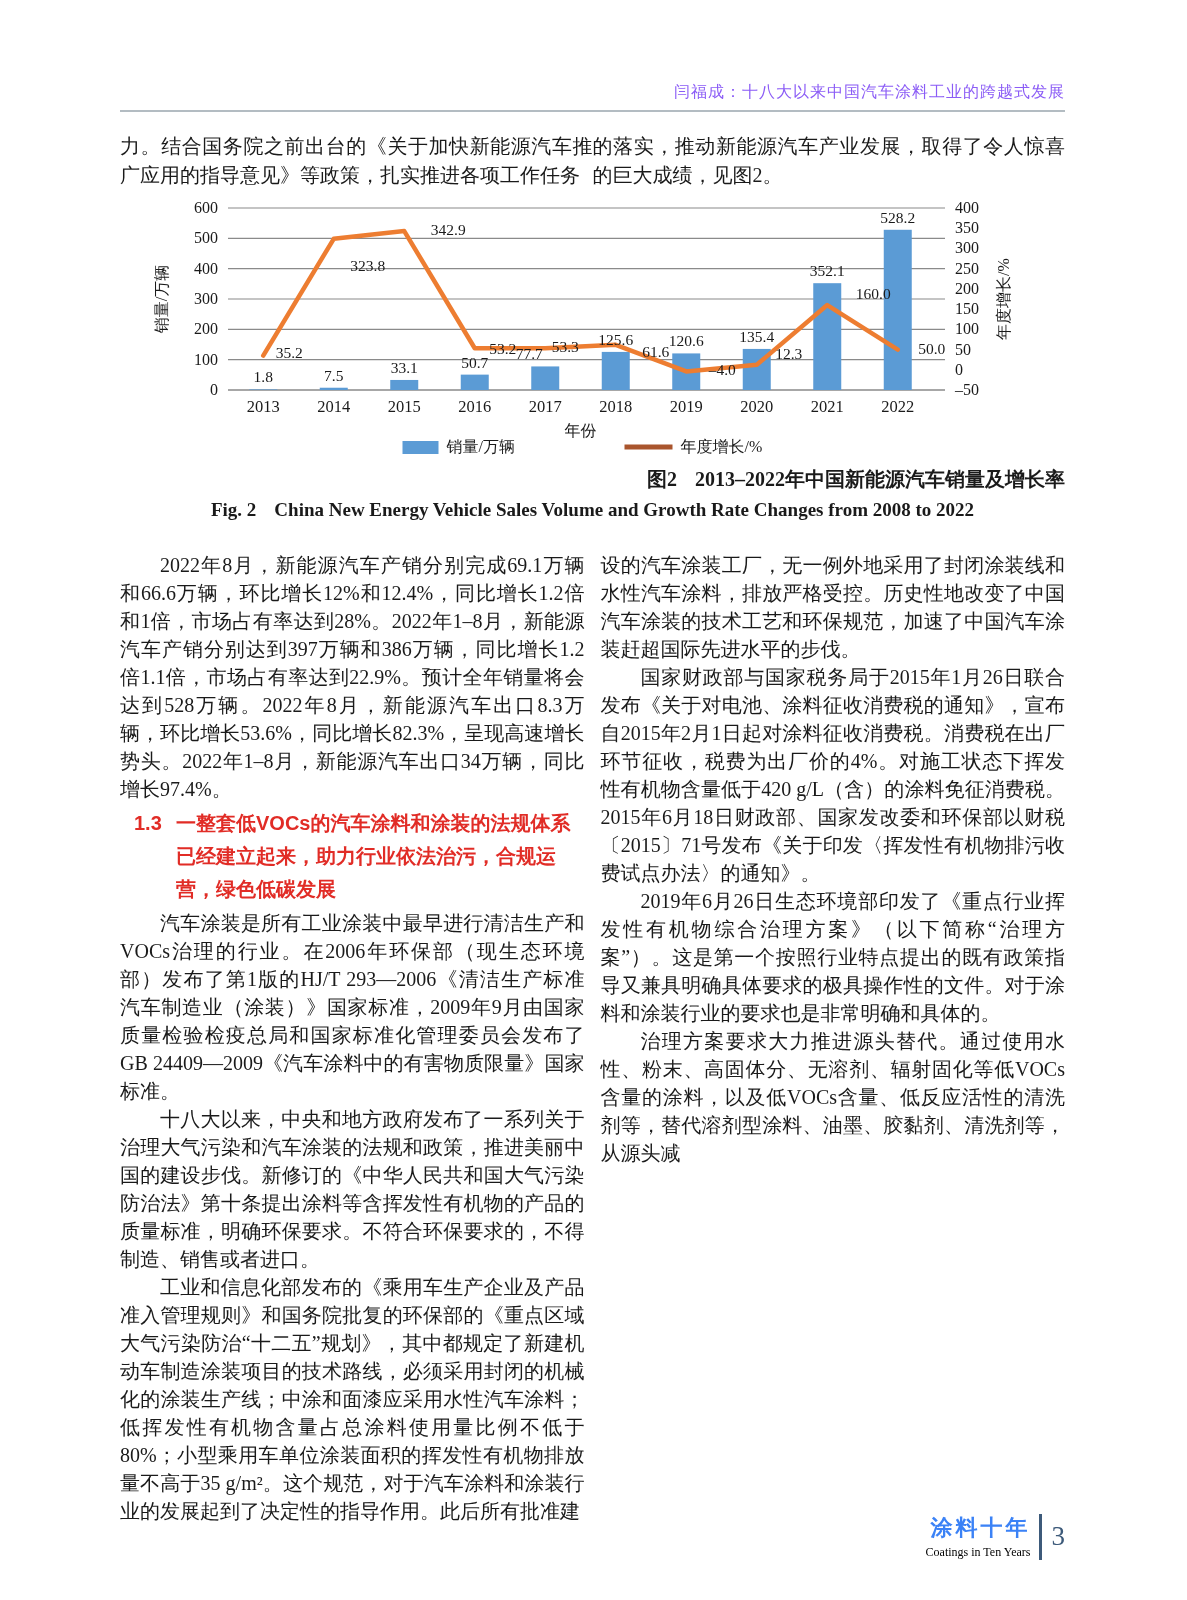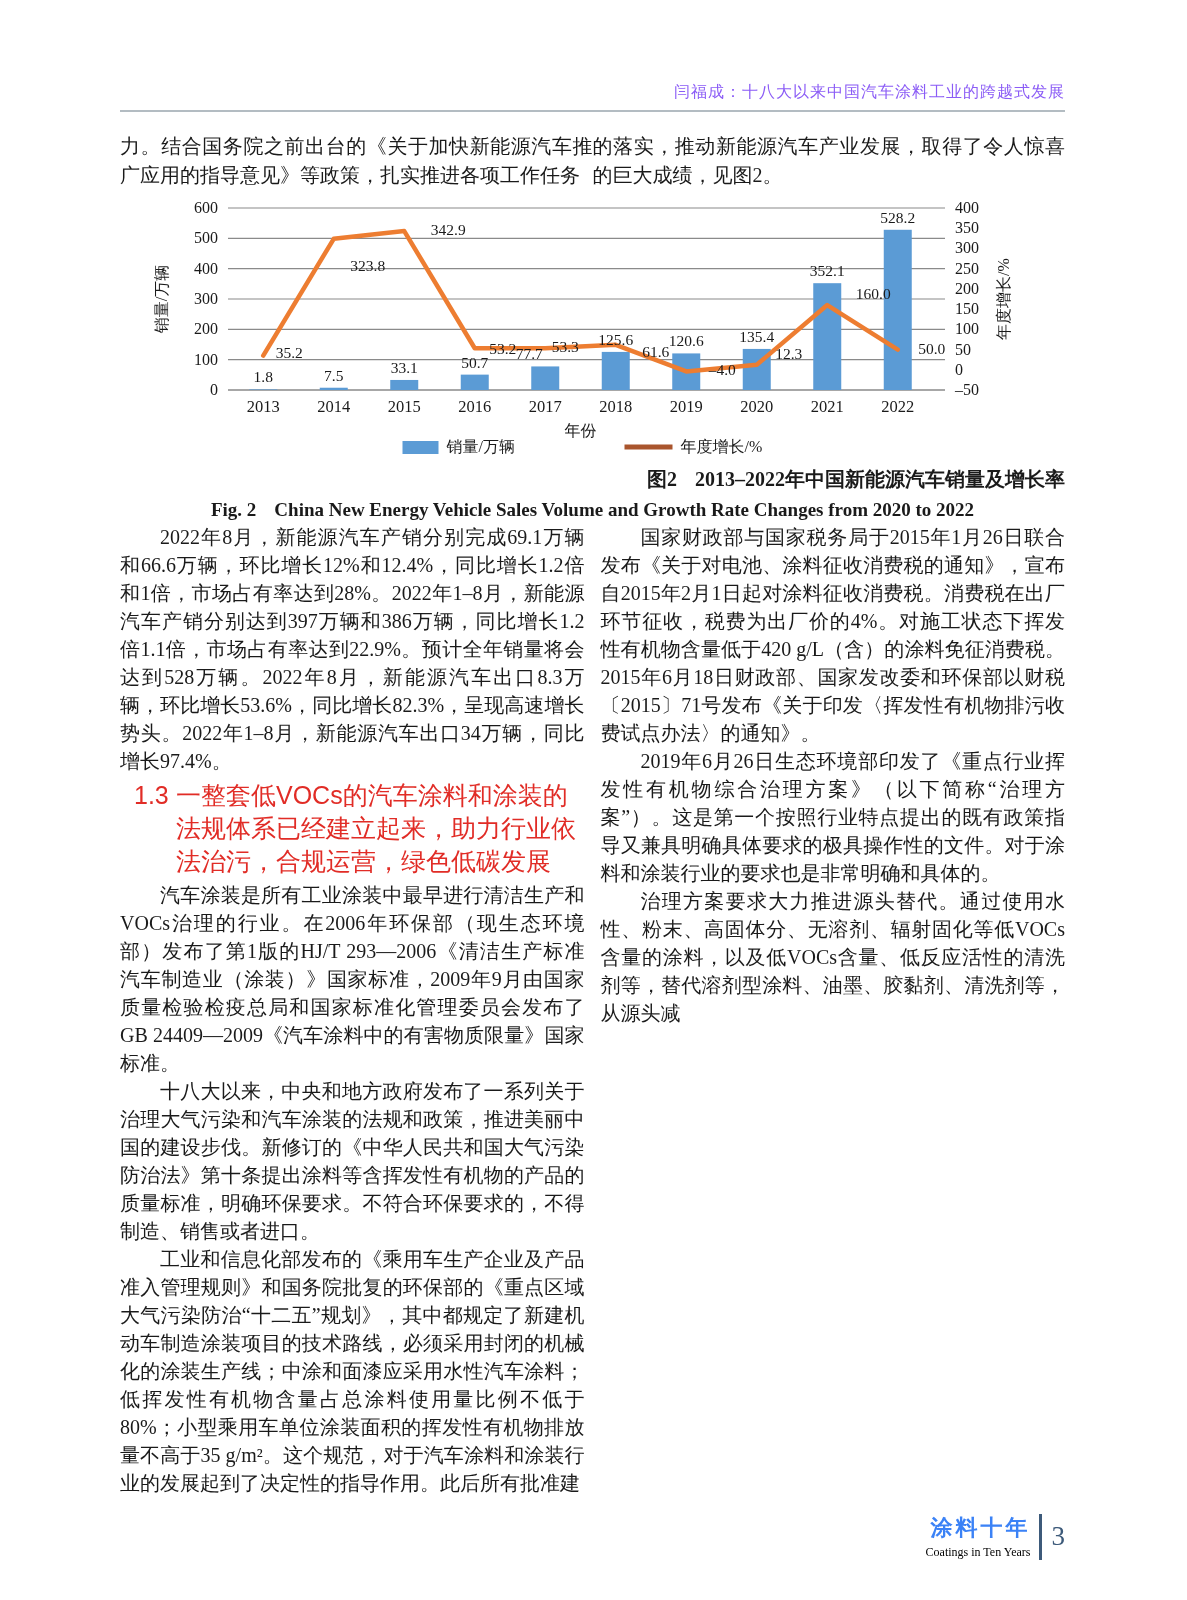--- a/index.html
+++ b/index.html
@@ -17,27 +17,27 @@
   .intro p{flex:1;margin:0;font-size:20px;line-height:29px;text-align:justify;text-justify:inter-ideograph;}
   .figure{margin-top:4px;}
   #chart-svg{display:block;margin:0 auto;}
   .tick{font-size:16px;fill:#1a1a1a;}
   .dlabel{font-size:15.5px;fill:#1a1a1a;}
   .axis-title{font-size:16px;fill:#1a1a1a;}
   .xcat{font-size:16.5px;fill:#1a1a1a;}
   .cap-zh{text-align:right;font-weight:bold;font-size:20px;margin-top:0;}
   .cap-en{text-align:center;font-weight:bold;font-size:19px;margin-top:6px;}
   .capgap{display:inline-block;width:18px;}
-  .columns{display:flex;gap:16px;margin-top:2px;}
+  .columns{display:flex;gap:16px;margin-top:30px;}
   .col{flex:1;font-size:20px;line-height:28px;text-align:justify;text-justify:inter-ideograph;}
   .col p{margin:0;text-indent:2em;}
   .col p.cont{text-indent:0;}
   .h13{
     display:flex;color:#e12c26;font-family:"Liberation Sans","DejaVu Sans",sans-serif;
-    font-weight:normal;font-size:25px;line-height:33px;text-align:left;margin:4px 0 3px 0;
+    font-weight:bold;font-size:20px;line-height:33px;text-align:left;margin:4px 0 3px 0;
   }
   .h13 .num{width:56px;flex:none;padding-left:14px;box-sizing:border-box;}
   .h13 .htext{flex:1;}
   .footer{position:absolute;right:122px;bottom:40px;display:flex;align-items:center;}
   .footer .names{text-align:right;}
   .fz{font-size:22px;font-weight:bold;letter-spacing:3px;color:#3b82f6;
       font-family:Liberation Sans, sans-serif;}
   .fe{font-size:12px;color:#000000;margin-top:2px;}
   .fbar{width:3px;height:46px;background:#3d5a7a;margin:0 10px 0 8px;}
   .fpage{font-size:27px;color:#3d5a7a;}
@@ -140,36 +140,37 @@
             <rect x="259.5" y="247" width="36" height="13" fill="#5B9BD5"></rect>
             <text x="303.5" y="258" text-anchor="start" class="axis-title">销量/万辆</text>
             <line x1="481.5" y1="253" x2="529.5" y2="253" stroke="#A9552D" stroke-width="5"></line>
             <text x="537.5" y="258" text-anchor="start" class="axis-title">年度增长/%</text>
           </g>
         </svg>
       <div class="cap-zh">
         <span>图2</span><span class="capgap"></span><span>2013–2022年中国新能源汽车销量及增长率</span>
       </div>
       <div class="cap-en">
-        <span>Fig. 2</span><span class="capgap"></span><span>China New Energy Vehicle Sales Volume and Growth Rate Changes from 2020 to 2022</span>
+        <span>Fig. 2</span><span class="capgap"></span><span>China New Energy Vehicle Sales Volume and Growth Rate Changes from 2008 to 2022</span>
       </div>
     </div>
 
     <div class="columns">
       <div class="col">
         <p>2022年8月，新能源汽车产销分别完成69.1万辆和66.6万辆，环比增长12%和12.4%，同比增长1.2倍和1倍，市场占有率达到28%。2022年1–8月，新能源汽车产销分别达到397万辆和386万辆，同比增长1.2倍1.1倍，市场占有率达到22.9%。预计全年销量将会达到528万辆。2022年8月，新能源汽车出口8.3万辆，环比增长53.6%，同比增长82.3%，呈现高速增长势头。2022年1–8月，新能源汽车出口34万辆，同比增长97.4%。</p>
         <div class="h13">
           <span class="num">1.3</span>
           <span class="htext">一整套低VOCs的汽车涂料和涂装的法规体系已经建立起来，助力行业依法治污，合规运营，绿色低碳发展</span>
         </div>
         <p>汽车涂装是所有工业涂装中最早进行清洁生产和VOCs治理的行业。在2006年环保部（现生态环境部）发布了第1版的HJ/T 293—2006《清洁生产标准汽车制造业（涂装）》国家标准，2009年9月由国家质量检验检疫总局和国家标准化管理委员会发布了GB 24409—2009《汽车涂料中的有害物质限量》国家标准。</p>
         <p>十八大以来，中央和地方政府发布了一系列关于治理大气污染和汽车涂装的法规和政策，推进美丽中国的建设步伐。新修订的《中华人民共和国大气污染防治法》第十条提出涂料等含挥发性有机物的产品的质量标准，明确环保要求。不符合环保要求的，不得制造、销售或者进口。</p>
         <p>工业和信息化部发布的《乘用车生产企业及产品准入管理规则》和国务院批复的环保部的《重点区域大气污染防治“十二五”规划》，其中都规定了新建机动车制造涂装项目的技术路线，必须采用封闭的机械化的涂装生产线；中涂和面漆应采用水性汽车涂料；低挥发性有机物含量占总涂料使用量比例不低于80%；小型乘用车单位涂装面积的挥发性有机物排放量不高于35 g/m²。这个规范，对于汽车涂料和涂装行业的发展起到了决定性的指导作用。此后所有批准建</p>
       </div>
       <div class="col">
+        <p class="cont">设的汽车涂装工厂，无一例外地采用了封闭涂装线和水性汽车涂料，排放严格受控。历史性地改变了中国汽车涂装的技术工艺和环保规范，加速了中国汽车涂装赶超国际先进水平的步伐。</p>
         <p>国家财政部与国家税务局于2015年1月26日联合发布《关于对电池、涂料征收消费税的通知》，宣布自2015年2月1日起对涂料征收消费税。消费税在出厂环节征收，税费为出厂价的4%。对施工状态下挥发性有机物含量低于420 g/L（含）的涂料免征消费税。2015年6月18日财政部、国家发改委和环保部以财税〔2015〕71号发布《关于印发〈挥发性有机物排污收费试点办法〉的通知》。</p>
         <p>2019年6月26日生态环境部印发了《重点行业挥发性有机物综合治理方案》（以下简称“治理方案”）。这是第一个按照行业特点提出的既有政策指导又兼具明确具体要求的极具操作性的文件。对于涂料和涂装行业的要求也是非常明确和具体的。</p>
         <p>治理方案要求大力推进源头替代。通过使用水性、粉末、高固体分、无溶剂、辐射固化等低VOCs含量的涂料，以及低VOCs含量、低反应活性的清洗剂等，替代溶剂型涂料、油墨、胶黏剂、清洗剂等，从源头减</p>
       </div>
     </div>
   </div>
 
   <div class="footer">
     <div class="names">
       <div class="fz">涂料十年</div>

